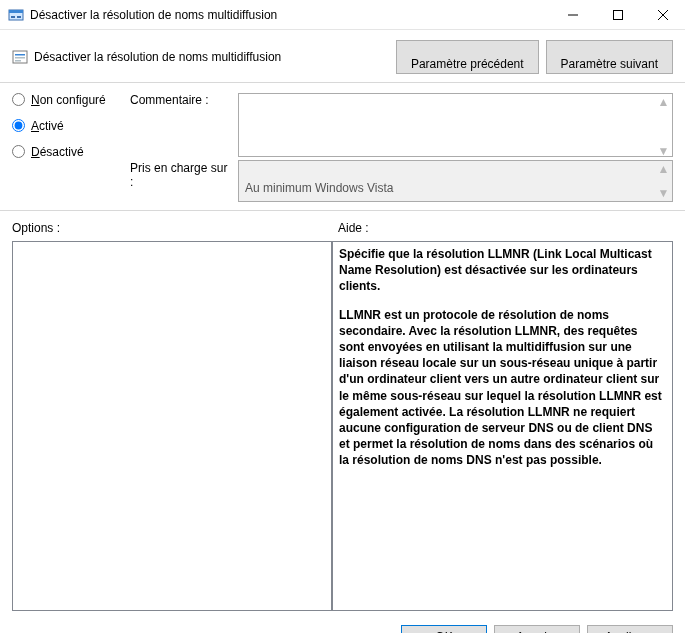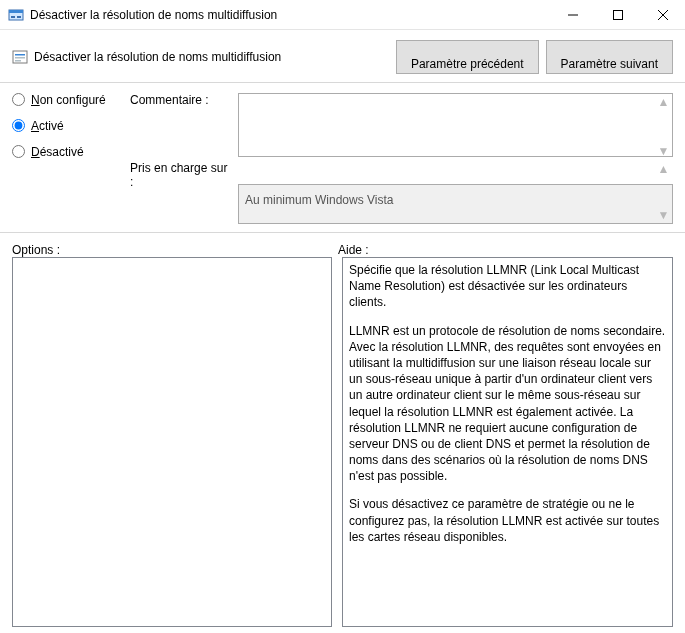--- a/index.html
+++ b/index.html
@@ -112,38 +112,39 @@
       padding: 2px 4px;
       font-family: inherit;
       font-size: 12px;
     }
     .supported-box {
       width: 100%;
       height: 40px;
       border: 1px solid #ababab;
       background: #f0f0f0;
       color: #555;
-      padding: 8px 6px;
-      margin-top: 24px;
+      padding: 20px 6px;
+      margin-top: 0;
     }
     
     .lower {
       display: flex;
       flex-direction: column;
       padding: 10px 12px 4px 12px;
     }
     .labels-row {
       display: flex;
     }
     .labels-row .options-label {
       width: 326px;
     }
     .panes {
       display: flex;
-      gap: 10px;
+      margin-top: 6px;
+      font-weight: bold;
     }
     .options-pane, .help-pane {
       height: 370px;
       border: 1px solid #828790;
       background: #fff;
       overflow: auto;
     }
     .options-pane {
       width: 320px;
     }
@@ -281,21 +282,20 @@
 <div class="lower">
   <div class="labels-row">
     <div class="options-label">Options :</div>
     <div>Aide :</div>
   </div>
   <div class="panes">
     <div class="options-pane"></div>
     <div class="help-pane">
       <p>Spécifie que la résolution LLMNR (Link Local Multicast Name Resolution) est désactivée sur les ordinateurs clients.</p>
       <p>LLMNR est un protocole de résolution de noms secondaire. Avec la résolution LLMNR, des requêtes sont envoyées en utilisant la multidiffusion sur une liaison réseau locale sur un sous-réseau unique à partir d'un ordinateur client vers un autre ordinateur client sur le même sous-réseau sur lequel la résolution LLMNR est également activée. La résolution LLMNR ne requiert aucune configuration de serveur DNS ou de client DNS et permet la résolution de noms dans des scénarios où la résolution de noms DNS n'est pas possible.</p>
-      <p>Si vous désactivez ce paramètre de stratégie ou ne le configurez pas, la résolution LLMNR est activée sur toutes les cartes réseau disponibles.</p>
     </div>
   </div>
 </div>
 
 <div class="footer">
   <button class="primary">OK</button>
   <button>Annuler</button>
   <button>Appliquer</button>
 </div>
 

